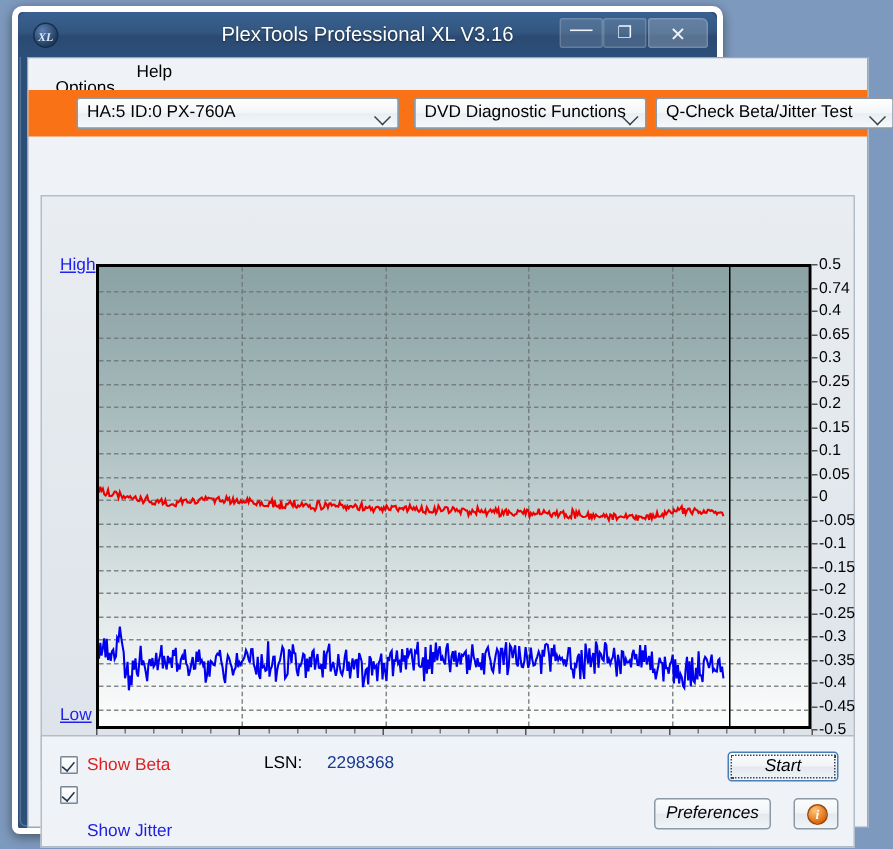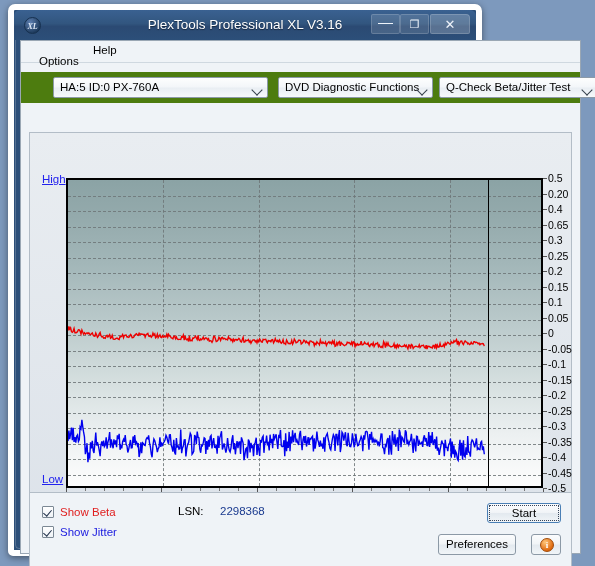--- a/index.html
+++ b/index.html
@@ -13,21 +13,21 @@
   }
 
   
   #window-frame {
     position: absolute;
     left: 8px; top: 4px;
     width: 474px; height: 552px;
     background: #2c4f79;
     border-radius: 7px 7px 5px 5px;
     box-shadow: 0 2px 7px rgba(0,0,0,0.45);
-    border: 6px solid #ffffff;
+    border: 4px solid #ffffff;
     box-sizing: border-box;
   }
   #window-inner-glow {
     position: absolute; left: 1px; top: 1px; right: 1px; bottom: 1px;
     border-radius: 6px 6px 4px 4px;
     border: 1px solid rgba(255,255,255,0.20);
     box-sizing: border-box;
     pointer-events: none;
   }
 
@@ -91,22 +91,22 @@
   .menu-item {
     position: absolute; top: 3px; height: 15px;
     font-size: 11.5px; color: #000;
     padding: 0 4px; cursor: default;
   }
   #menu-options { left: 14px; margin-top: 11px; }
   #menu-help { left: 68px; }
 
   
   #dropdown-row {
-    position: absolute; left: 0; top: 31px; width: 100%; height: 31px;
-    background: #4d7c0f;
+    position: absolute; left: 0; top: 21px; width: 100%; height: 31px;
+    background: #f97316;
   }
   .combo {
     position: absolute; top: 5px; height: 21px;
     background: linear-gradient(to bottom, #fdfefe 0%, #f3f6f9 48%, #e9eef3 52%, #f6f9fb 100%);
     border: 1px solid #8c9aa8;
     border-radius: 2px;
     box-sizing: border-box;
     cursor: default;
   }
   .combo-label {
@@ -225,40 +225,41 @@
     border-right: 1.8px solid #20304a;
     border-bottom: 1.8px solid #20304a;
     transform: rotate(40deg);
   }
   .chk-label {
     position: absolute; left: 18px; top: 0;
     font-size: 11.5px; height: 15px; line-height: 15px;
     white-space: nowrap; cursor: default;
   }
   #lbl-beta { color: #e02020; }
-  #lbl-jitter { color: #2020e0; }
+  #lbl-jitter { color: #2020e0; margin-top: 24px; }
 
   #lsn-label {
     position: absolute; left: 148px; top: 12px;
     font-size: 11.5px; color: #000;
   }
   #lsn-value {
     position: absolute; left: 190px; top: 12px;
     font-size: 11.5px; color: #1a3a8f;
   }
 
   .btn {
     position: absolute;
     background: linear-gradient(to bottom, #fbfcfd 0%, #f1f4f7 47%, #e3e9ef 53%, #f1f5f8 100%);
     border: 1px solid #8c99a6;
     border-radius: 3px;
     box-sizing: border-box;
     font-size: 11.5px; color: #000;
     text-align: center;
     cursor: default;
+    font-style: italic;
   }
   .btn span { display: block; }
   #btn-start {
     right: 10px; top: 10px; width: 74px; height: 20px;
     border-color: #4a7fb5;
     line-height: 18px;
   }
   #btn-start .focus-ring {
     position: absolute; left: 1px; top: 1px; right: 1px; bottom: 1px;
     border: 1px dotted #39465a;
@@ -364,21 +365,21 @@
         <svg id="trace-svg" viewBox="0 0 477 310" preserveAspectRatio="none">
             <polyline points="0.0,152.5 0.9,148.4 1.7,151.1 2.6,149.7 3.5,153.5 4.4,154.3 5.2,153.3 6.1,150.4 7.0,154.7 7.9,154.7 8.7,154.5 9.6,153.5 10.5,151.7 11.4,151.8 12.2,153.0 13.1,156.0 14.0,152.0 14.9,154.3 15.7,156.1 16.6,154.7 17.5,156.1 18.4,155.2 19.2,154.8 20.1,155.7 21.0,154.8 21.9,156.3 22.7,156.7 23.6,155.7 24.5,154.9 25.4,157.2 26.2,158.1 27.1,158.2 28.0,155.1 28.9,157.1 29.7,159.4 30.6,158.2 31.5,155.9 32.4,154.5 33.2,157.6 34.1,158.9 35.0,158.5 35.9,160.2 36.7,159.9 37.6,160.4 38.5,158.0 39.4,157.3 40.2,159.1 41.1,158.0 42.0,156.7 42.9,160.3 43.7,159.6 44.6,157.3 45.5,161.0 46.3,161.4 47.2,161.3 48.1,160.7 49.0,160.2 49.8,160.3 50.7,161.2 51.6,161.6 52.5,158.4 53.3,158.9 54.2,158.1 55.1,156.5 56.0,159.8 56.8,157.6 57.7,157.2 58.6,157.0 59.5,159.0 60.3,158.8 61.2,159.4 62.1,158.6 63.0,156.4 63.8,157.1 64.7,159.8 65.6,159.6 66.5,158.8 67.3,157.2 68.2,156.4 69.1,155.7 70.0,157.1 70.8,157.4 71.7,155.2 72.6,156.7 73.5,155.8 74.3,156.2 75.2,156.2 76.1,156.5 77.0,156.4 77.8,159.2 78.7,156.8 79.6,156.1 80.5,155.4 81.3,158.1 82.2,158.4 83.1,157.6 84.0,159.3 84.8,158.3 85.7,155.1 86.6,157.2 87.5,156.0 88.3,159.9 89.2,158.9 90.1,156.1 90.9,159.7 91.8,158.3 92.7,156.8 93.6,159.3 94.4,159.6 95.3,157.7 96.2,159.2 97.1,158.1 97.9,159.1 98.8,158.9 99.7,156.3 100.6,159.1 101.4,156.4 102.3,158.0 103.2,158.3 104.1,159.9 104.9,160.1 105.8,160.9 106.7,158.4 107.6,158.2 108.4,160.8 109.3,159.0 110.2,161.0 111.1,161.5 111.9,161.4 112.8,161.4 113.7,161.6 114.6,158.6 115.4,159.2 116.3,157.0 117.2,162.3 118.1,157.9 118.9,161.2 119.8,161.9 120.7,161.1 121.6,163.5 122.4,157.9 123.3,162.9 124.2,162.4 125.1,162.8 125.9,160.1 126.8,160.3 127.7,159.2 128.6,158.2 129.4,160.1 130.3,161.7 131.2,157.5 132.0,161.9 132.9,162.6 133.8,161.0 134.7,161.8 135.5,161.0 136.4,159.2 137.3,161.6 138.2,160.6 139.0,159.9 139.9,160.4 140.8,161.9 141.7,160.8 142.5,163.3 143.4,162.8 144.3,163.0 145.2,164.5 146.0,162.8 146.9,158.3 147.8,158.2 148.7,161.1 149.5,163.7 150.4,163.2 151.3,162.3 152.2,159.2 153.0,160.2 153.9,162.6 154.8,159.8 155.7,159.5 156.5,161.1 157.4,160.4 158.3,160.6 159.2,161.7 160.0,161.3 160.9,161.9 161.8,158.9 162.7,160.7 163.5,160.6 164.4,162.6 165.3,161.5 166.2,163.8 167.0,161.4 167.9,163.0 168.8,161.5 169.7,161.5 170.5,162.4 171.4,161.7 172.3,160.4 173.2,161.4 174.0,163.7 174.9,164.1 175.8,161.5 176.6,159.4 177.5,164.3 178.4,164.0 179.3,162.1 180.1,162.8 181.0,162.5 181.9,161.6 182.8,164.0 183.6,162.8 184.5,165.3 185.4,163.5 186.3,162.2 187.1,162.0 188.0,162.1 188.9,163.9 189.8,162.8 190.6,165.0 191.5,162.2 192.4,163.9 193.3,161.1 194.1,162.5 195.0,164.0 195.9,164.2 196.8,161.4 197.6,161.9 198.5,161.5 199.4,161.3 200.3,163.7 201.1,164.9 202.0,162.7 202.9,163.2 203.8,162.8 204.6,163.8 205.5,162.0 206.4,161.7 207.3,165.1 208.1,163.7 209.0,160.7 209.9,162.9 210.8,163.8 211.6,162.4 212.5,164.0 213.4,162.1 214.3,164.4 215.1,165.3 216.0,164.4 216.9,161.8 217.8,165.6 218.6,165.5 219.5,166.4 220.4,162.2 221.2,163.7 222.1,165.6 223.0,165.4 223.9,166.0 224.7,165.5 225.6,162.5 226.5,166.4 227.4,164.5 228.2,161.1 229.1,162.7 230.0,164.9 230.9,164.6 231.7,164.0 232.6,162.3 233.5,162.2 234.4,162.6 235.2,166.1 236.1,165.4 237.0,164.2 237.9,162.2 238.7,162.9 239.6,164.8 240.5,163.5 241.4,165.0 242.2,164.6 243.1,166.7 244.0,163.2 244.9,163.1 245.7,163.6 246.6,164.4 247.5,164.4 248.4,167.8 249.2,165.5 250.1,166.7 251.0,164.0 251.9,165.3 252.7,165.5 253.6,167.0 254.5,162.2 255.4,164.9 256.2,165.6 257.1,164.1 258.0,165.6 258.9,165.7 259.7,164.1 260.6,167.6 261.5,165.7 262.4,164.7 263.2,163.8 264.1,165.4 265.0,164.3 265.8,165.8 266.7,163.1 267.6,165.5 268.5,163.3 269.3,168.5 270.2,168.0 271.1,164.8 272.0,167.0 272.8,164.5 273.7,163.7 274.6,167.9 275.5,164.7 276.3,165.8 277.2,166.4 278.1,167.4 279.0,167.9 279.8,167.0 280.7,166.8 281.6,164.3 282.5,165.1 283.3,164.6 284.2,165.4 285.1,166.6 286.0,164.3 286.8,167.1 287.7,163.9 288.6,164.3 289.5,168.6 290.3,166.1 291.2,167.5 292.1,166.0 293.0,167.2 293.8,166.7 294.7,166.7 295.6,163.2 296.5,167.0 297.3,167.0 298.2,166.3 299.1,164.3 300.0,165.8 300.8,166.0 301.7,166.5 302.6,165.1 303.5,168.0 304.3,168.8 305.2,166.5 306.1,166.0 306.9,167.4 307.8,165.0 308.7,168.7 309.6,167.1 310.4,165.6 311.3,165.8 312.2,164.9 313.1,168.7 313.9,167.2 314.8,169.0 315.7,169.7 316.6,168.5 317.4,169.5 318.3,163.7 319.2,165.5 320.1,169.9 320.9,165.2 321.8,167.4 322.7,165.0 323.6,167.8 324.4,168.1 325.3,168.9 326.2,168.9 327.1,168.6 327.9,168.1 328.8,165.9 329.7,170.5 330.6,166.7 331.4,169.7 332.3,167.0 333.2,169.3 334.1,167.2 334.9,168.1 335.8,168.6 336.7,169.0 337.6,168.3 338.4,168.5 339.3,167.0 340.2,168.8 341.1,167.3 341.9,169.1 342.8,171.1 343.7,167.1 344.6,167.5 345.4,170.7 346.3,166.6 347.2,167.4 348.1,170.6 348.9,169.4 349.8,168.8 350.7,168.4 351.5,168.6 352.4,169.0 353.3,169.1 354.2,167.0 355.0,169.6 355.9,168.4 356.8,167.6 357.7,167.8 358.5,167.4 359.4,169.5 360.3,170.3 361.2,167.3 362.0,171.3 362.9,168.4 363.8,168.7 364.7,168.7 365.5,169.7 366.4,169.4 367.3,170.3 368.2,167.7 369.0,167.7 369.9,170.8 370.8,166.1 371.7,170.0 372.5,167.3 373.4,169.4 374.3,169.1 375.2,165.6 376.0,168.6 376.9,168.7 377.8,168.3 378.7,166.8 379.5,168.7 380.4,165.1 381.3,167.0 382.2,165.6 383.0,164.3 383.9,165.0 384.8,166.3 385.7,166.3 386.5,163.8 387.4,165.0 388.3,165.1 389.2,162.8 390.0,164.0 390.9,163.0 391.8,161.6 392.7,166.7 393.5,162.9 394.4,166.8 395.3,164.6 396.1,163.3 397.0,163.2 397.9,165.6 398.8,166.8 399.6,164.5 400.5,163.0 401.4,164.0 402.3,164.4 403.1,166.0 404.0,165.3 404.9,166.7 405.8,166.1 406.6,164.4 407.5,166.0 408.4,166.1 409.3,163.9 410.1,163.9 411.0,164.8 411.9,164.3 412.8,164.8 413.6,166.0 414.5,165.3 415.4,167.0 416.3,165.9 417.1,166.0 418.0,165.7 418.9,165.9 419.8,168.3" fill="none" stroke="#ee0000" stroke-width="1.4"></polyline>
             <polyline points="0.0,264.5 0.9,253.8 1.7,262.5 2.6,257.3 3.5,250.8 4.4,263.7 5.2,251.1 6.1,265.4 7.0,260.6 7.9,266.0 8.7,259.6 9.6,258.3 10.5,265.0 11.4,263.0 12.2,250.3 13.1,252.0 14.0,242.9 14.9,250.1 15.7,255.2 16.6,260.2 17.5,277.7 18.4,273.9 19.2,266.6 20.1,285.9 21.0,276.0 21.9,282.4 22.7,265.8 23.6,272.0 24.5,264.3 25.4,274.2 26.2,276.6 27.1,267.1 28.0,255.9 28.9,269.0 29.7,265.7 30.6,269.2 31.5,273.9 32.4,279.7 33.2,268.9 34.1,264.8 35.0,269.5 35.9,264.1 36.7,270.1 37.6,268.6 38.5,260.6 39.4,272.3 40.2,266.1 41.1,262.3 42.0,255.3 42.9,271.2 43.7,262.7 44.6,267.9 45.5,271.8 46.3,262.7 47.2,267.5 48.1,263.8 49.0,270.7 49.8,258.7 50.7,262.5 51.6,257.2 52.5,273.3 53.3,269.4 54.2,271.8 55.1,265.0 56.0,262.7 56.8,265.3 57.7,258.3 58.6,267.8 59.5,269.5 60.3,276.1 61.2,272.8 62.1,268.0 63.0,263.4 63.8,271.4 64.7,271.2 65.6,259.8 66.5,266.7 67.3,258.4 68.2,267.2 69.1,265.6 70.0,269.0 70.8,266.5 71.7,280.7 72.6,276.0 73.5,265.8 74.3,276.7 75.2,266.1 76.1,267.0 77.0,268.7 77.8,269.0 78.7,262.8 79.6,261.2 80.5,262.0 81.3,258.7 82.2,266.3 83.1,270.4 84.0,277.7 84.8,280.9 85.7,268.5 86.6,262.3 87.5,264.1 88.3,267.3 89.2,270.2 90.1,275.7 90.9,272.3 91.8,270.7 92.7,260.7 93.6,270.3 94.4,266.9 95.3,268.6 96.2,266.3 97.1,265.0 97.9,263.2 98.8,258.7 99.7,260.7 100.6,265.1 101.4,267.2 102.3,258.2 103.2,258.1 104.1,268.5 104.9,271.1 105.8,275.2 106.7,263.3 107.6,276.1 108.4,278.2 109.3,261.5 110.2,270.3 111.1,269.5 111.9,272.7 112.8,272.1 113.7,252.8 114.6,276.7 115.4,271.7 116.3,269.5 117.2,263.2 118.1,263.1 118.9,280.0 119.8,272.2 120.7,267.8 121.6,266.1 122.4,261.6 123.3,256.5 124.2,258.4 125.1,277.8 125.9,276.6 126.8,274.8 127.7,258.3 128.6,260.4 129.4,267.6 130.3,254.9 131.2,260.7 132.0,261.0 132.9,272.4 133.8,276.3 134.7,268.6 135.5,269.3 136.4,266.3 137.3,261.2 138.2,262.0 139.0,277.6 139.9,264.5 140.8,273.1 141.7,263.3 142.5,270.2 143.4,260.0 144.3,258.8 145.2,271.9 146.0,266.2 146.9,261.4 147.8,270.7 148.7,271.0 149.5,268.1 150.4,277.2 151.3,259.1 152.2,271.5 153.0,261.4 153.9,258.5 154.8,254.5 155.7,273.1 156.5,270.3 157.4,266.8 158.3,271.4 159.2,276.1 160.0,272.4 160.9,261.5 161.8,269.7 162.7,274.1 163.5,275.6 164.4,271.1 165.3,262.9 166.2,258.5 167.0,272.8 167.9,266.5 168.8,277.9 169.7,269.7 170.5,264.4 171.4,271.7 172.3,265.7 173.2,265.4 174.0,277.5 174.9,260.7 175.8,263.6 176.6,266.5 177.5,283.8 178.4,278.3 179.3,272.2 180.1,271.3 181.0,281.9 181.9,262.9 182.8,264.8 183.6,275.9 184.5,266.3 185.4,270.6 186.3,269.4 187.1,279.7 188.0,267.6 188.9,265.6 189.8,261.1 190.6,278.5 191.5,267.4 192.4,273.0 193.3,279.6 194.1,263.5 195.0,266.1 195.9,260.8 196.8,259.3 197.6,276.4 198.5,265.7 199.4,266.0 200.3,259.0 201.1,267.9 202.0,266.4 202.9,273.9 203.8,258.0 204.6,266.5 205.5,262.3 206.4,271.8 207.3,257.3 208.1,262.4 209.0,260.0 209.9,257.7 210.8,266.0 211.6,272.4 212.5,259.3 213.4,260.4 214.3,253.2 215.1,269.2 216.0,270.2 216.9,269.8 217.8,263.6 218.6,279.8 219.5,256.7 220.4,274.7 221.2,265.1 222.1,271.5 223.0,255.2 223.9,274.8 224.7,260.0 225.6,266.8 226.5,253.6 227.4,265.7 228.2,259.5 229.1,256.2 230.0,265.9 230.9,263.4 231.7,266.2 232.6,268.4 233.5,257.6 234.4,254.2 235.2,265.0 236.1,273.6 237.0,263.0 237.9,259.5 238.7,266.6 239.6,259.1 240.5,270.0 241.4,265.5 242.2,260.5 243.1,268.4 244.0,261.9 244.9,262.5 245.7,260.7 246.6,259.5 247.5,274.9 248.4,261.8 249.2,272.2 250.1,266.0 251.0,254.8 251.9,263.3 252.7,265.8 253.6,270.3 254.5,264.1 255.4,269.9 256.2,267.1 257.1,272.3 258.0,260.7 258.9,275.2 259.7,261.0 260.6,258.5 261.5,256.8 262.4,262.4 263.2,265.8 264.1,271.9 265.0,273.5 265.8,267.7 266.7,262.1 267.6,258.0 268.5,260.1 269.3,274.6 270.2,257.8 271.1,257.8 272.0,268.8 272.8,260.2 273.7,253.4 274.6,275.6 275.5,269.7 276.3,255.5 277.2,257.1 278.1,264.1 279.0,259.2 279.8,255.5 280.7,267.7 281.6,269.7 282.5,256.0 283.3,263.9 284.2,269.9 285.1,270.2 286.0,266.1 286.8,256.7 287.7,263.0 288.6,270.8 289.5,266.4 290.3,257.1 291.2,264.5 292.1,269.2 293.0,268.8 293.8,265.5 294.7,263.1 295.6,259.8 296.5,262.3 297.3,274.8 298.2,258.6 299.1,263.1 300.0,255.2 300.8,254.6 301.7,255.2 302.6,262.0 303.5,273.3 304.3,257.4 305.2,263.0 306.1,255.0 306.9,266.1 307.8,262.3 308.7,265.5 309.6,263.1 310.4,265.1 311.3,264.0 312.2,267.6 313.1,265.0 313.9,269.9 314.8,264.8 315.7,257.4 316.6,257.5 317.4,271.2 318.3,271.7 319.2,277.8 320.1,268.4 320.9,269.6 321.8,263.4 322.7,261.3 323.6,278.4 324.4,258.7 325.3,271.4 326.2,278.2 327.1,254.3 327.9,261.5 328.8,267.6 329.7,257.6 330.6,270.2 331.4,264.8 332.3,260.7 333.2,274.6 334.1,252.9 334.9,256.0 335.8,270.7 336.7,260.3 337.6,261.6 338.4,264.9 339.3,265.9 340.2,253.5 341.1,255.5 341.9,267.8 342.8,264.8 343.7,268.2 344.6,265.0 345.4,263.7 346.3,257.2 347.2,266.8 348.1,276.6 348.9,261.9 349.8,267.1 350.7,274.9 351.5,259.5 352.4,259.8 353.3,269.3 354.2,264.7 355.0,267.0 355.9,267.0 356.8,265.7 357.7,270.4 358.5,261.5 359.4,258.6 360.3,265.0 361.2,261.4 362.0,268.8 362.9,269.0 363.8,255.4 364.7,270.5 365.5,258.9 366.4,266.7 367.3,255.4 368.2,268.5 369.0,265.3 369.9,262.7 370.8,272.2 371.7,259.8 372.5,274.2 373.4,271.2 374.3,278.5 375.2,273.5 376.0,269.5 376.9,263.9 377.8,267.1 378.7,267.4 379.5,279.9 380.4,263.2 381.3,270.9 382.2,270.9 383.0,274.7 383.9,268.0 384.8,266.7 385.7,261.9 386.5,281.3 387.4,265.0 388.3,277.8 389.2,268.9 390.0,281.3 390.9,274.8 391.8,276.9 392.7,283.0 393.5,284.2 394.4,271.5 395.3,263.3 396.1,279.2 397.0,266.3 397.9,283.3 398.8,263.6 399.6,279.4 400.5,280.7 401.4,270.8 402.3,278.5 403.1,259.5 404.0,275.7 404.9,275.8 405.8,280.3 406.6,266.0 407.5,263.3 408.4,264.5 409.3,267.5 410.1,270.8 411.0,266.9 411.9,261.8 412.8,272.8 413.6,271.6 414.5,272.9 415.4,273.2 416.3,265.6 417.1,264.7 418.0,273.6 418.9,269.9 419.8,277.8" fill="none" stroke="#0000ee" stroke-width="1.4"></polyline>
           </svg>
       </div>
 
       <div id="y-axis">
           <div class="ytick" style="top: 45px;"></div>
           <div class="ylab" style="top: 39px;">0.5</div>
           <div class="ytick" style="top: 60.5px;"></div>
-          <div class="ylab" style="top: 54.5px;">0.20</div>
+          <div class="ylab" style="top: 54.5px;">0.74</div>
           <div class="ytick" style="top: 76px;"></div>
           <div class="ylab" style="top: 70px;">0.4</div>
           <div class="ytick" style="top: 91.5px;"></div>
           <div class="ylab" style="top: 85.5px;">0.65</div>
           <div class="ytick" style="top: 107px;"></div>
           <div class="ylab" style="top: 101px;">0.3</div>
           <div class="ytick" style="top: 122.5px;"></div>
           <div class="ylab" style="top: 116.5px;">0.25</div>
           <div class="ytick" style="top: 138px;"></div>
           <div class="ylab" style="top: 132px;">0.2</div>

